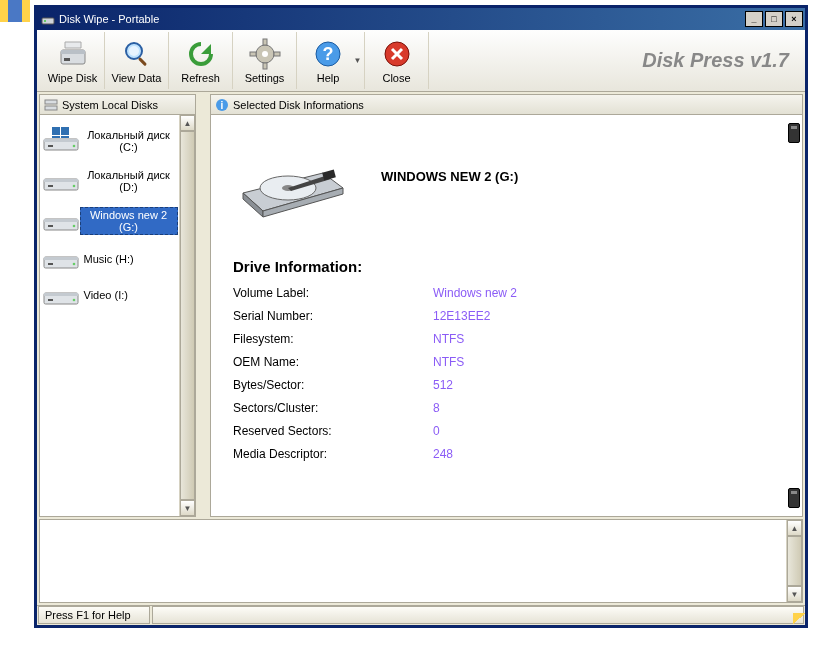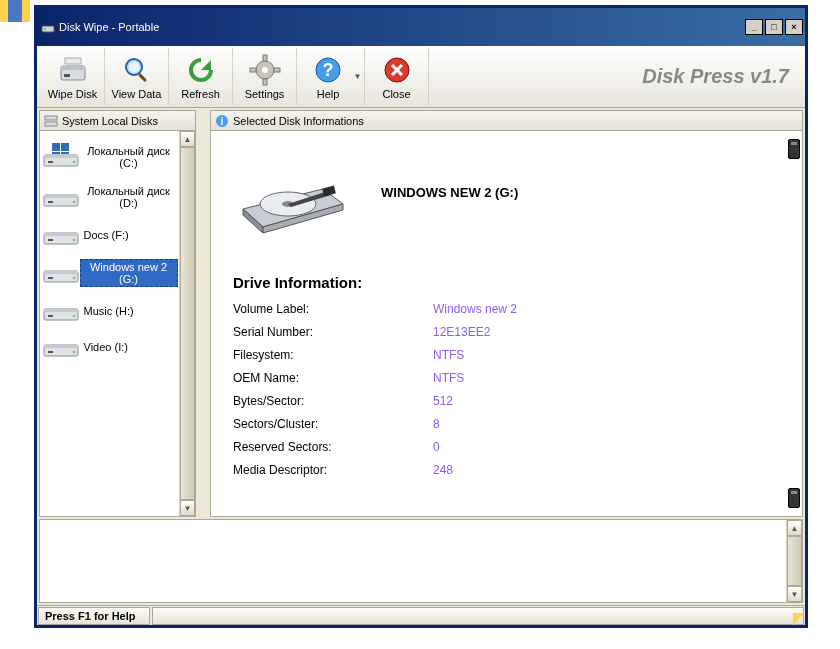--- a/index.html
+++ b/index.html
@@ -4,21 +4,21 @@
 <style>
   * { box-sizing: border-box; margin: 0; padding: 0; }
   body { font-family: Tahoma, Arial, sans-serif; font-size: 11px; background: #fff; }
   .outer { width: 840px; height: 649px; position: relative; background: #fff; }
   .win {
     position: absolute; left: 34px; top: 5px; width: 774px; height: 623px;
     background: #ece9d8; border: 3px solid #0a246a; border-radius: 0;
     display: flex; flex-direction: column;
   }
   .titlebar {
-    height: 38px; background: linear-gradient(to right, #0a246a, #3a6ea5);
+    height: 22px; background: linear-gradient(to right, #0a246a, #3a6ea5);
     display: flex; align-items: center; color: #fff; font-size: 11px;
     padding: 0 2px 0 4px;
   }
   .titlebar .tb-icon { width: 14px; height: 14px; margin-right: 4px; display: flex; align-items: center; justify-content: center; }
   .titlebar .title { flex: 1; }
   .titlebar .ctl { width: 18px; height: 16px; background: #d4d0c8; border: 1px solid #000;
     margin-left: 2px; display:flex; align-items:center; justify-content:center;
     font-family: Arial; font-size: 9px; font-weight: bold; color:#000; cursor: default;
   }
   .toolbar {
@@ -67,21 +67,21 @@
   .info-table { display:flex; flex-direction:column; gap:3px; font-size:12px; flex:1;}
   .info-row { display:flex; line-height:20px;}
   .info-row .k { width:200px; color:#000;}
   .info-row .v { color:#8b5cf6;}
   .rscroll { width:16px; display:flex; flex-direction:column; padding:8px 0;}
   .mini-bar { width:12px; height:20px; margin:0 auto; background:#333; border:1px solid #000; border-radius:2px; position:relative;}
   .mini-bar::after{content:"";position:absolute;left:2px;right:2px;top:2px;height:3px;background:#888;}
   .log-panel { height: 84px; }
   .log-body { flex:1; display:flex;}
   .log-area { flex:1; background:#fff; }
-  .statusbar { height:20px; background:#ece9d8; border-top:1px solid #aca899; display:flex; align-items:center;font-weight:bold;}
+  .statusbar { height:20px; background:#ece9d8; border-top:1px solid #aca899; display:flex; align-items:flex-start;}
   .statusbar .cell { border:1px solid #aca899; height:18px; display:flex; align-items:center; padding:0 6px; background:linear-gradient(to bottom,#fdfcf7,#e6e3d6); margin:0 1px;}
   .statusbar .cell.first { width:112px; }
   .statusbar .cell.rest { flex:1; }
   .corner-br { position:absolute; right:0; bottom:0; width:12px; height:12px; background:linear-gradient(135deg,#ffd24a 50%,transparent 50%);}
   .corner-tl { position:absolute; left:0; top:0; width:30px; height:22px; background:#ffd24a; }
   .corner-tl::after{content:"";position:absolute;left:8px;top:0;width:14px;height:22px;background:#4a78c5;}
 </style>
 </head>
 <body>
 
@@ -203,31 +203,20 @@
                 <div class="disk-item">
                   <span class="dicon">
                     <svg width="38" height="26" viewBox="0 0 38 26">
                       <rect x="2" y="12" width="34" height="11" rx="1.5" fill="#dfe3e7" stroke="#888"></rect>
                       <rect x="2" y="12" width="34" height="3" fill="#c4cad0"></rect>
                       <rect x="6" y="18" width="5" height="2" fill="#555"></rect>
                       <circle cx="32" cy="19" r="1.3" fill="#6c6"></circle>
                     </svg>
                   </span>
                   <span class="dlabel">Локальный диск (D:)</span>
-                </div>
-                <div class="disk-item">
-                  <span class="dicon">
-                    <svg width="38" height="26" viewBox="0 0 38 26">
-                      <rect x="2" y="12" width="34" height="11" rx="1.5" fill="#dfe3e7" stroke="#888"></rect>
-                      <rect x="2" y="12" width="34" height="3" fill="#c4cad0"></rect>
-                      <rect x="6" y="18" width="5" height="2" fill="#555"></rect>
-                      <circle cx="32" cy="19" r="1.3" fill="#6c6"></circle>
-                    </svg>
-                  </span>
-                  <span class="dlabel">Docs (F:)</span>
                 </div>
                 <div class="disk-item selected">
                   <span class="dicon">
                     <svg width="38" height="26" viewBox="0 0 38 26">
                       <rect x="2" y="12" width="34" height="11" rx="1.5" fill="#dfe3e7" stroke="#888"></rect>
                       <rect x="2" y="12" width="34" height="3" fill="#c4cad0"></rect>
                       <rect x="6" y="18" width="5" height="2" fill="#555"></rect>
                       <circle cx="32" cy="19" r="1.3" fill="#6c6"></circle>
                     </svg>
                   </span>

